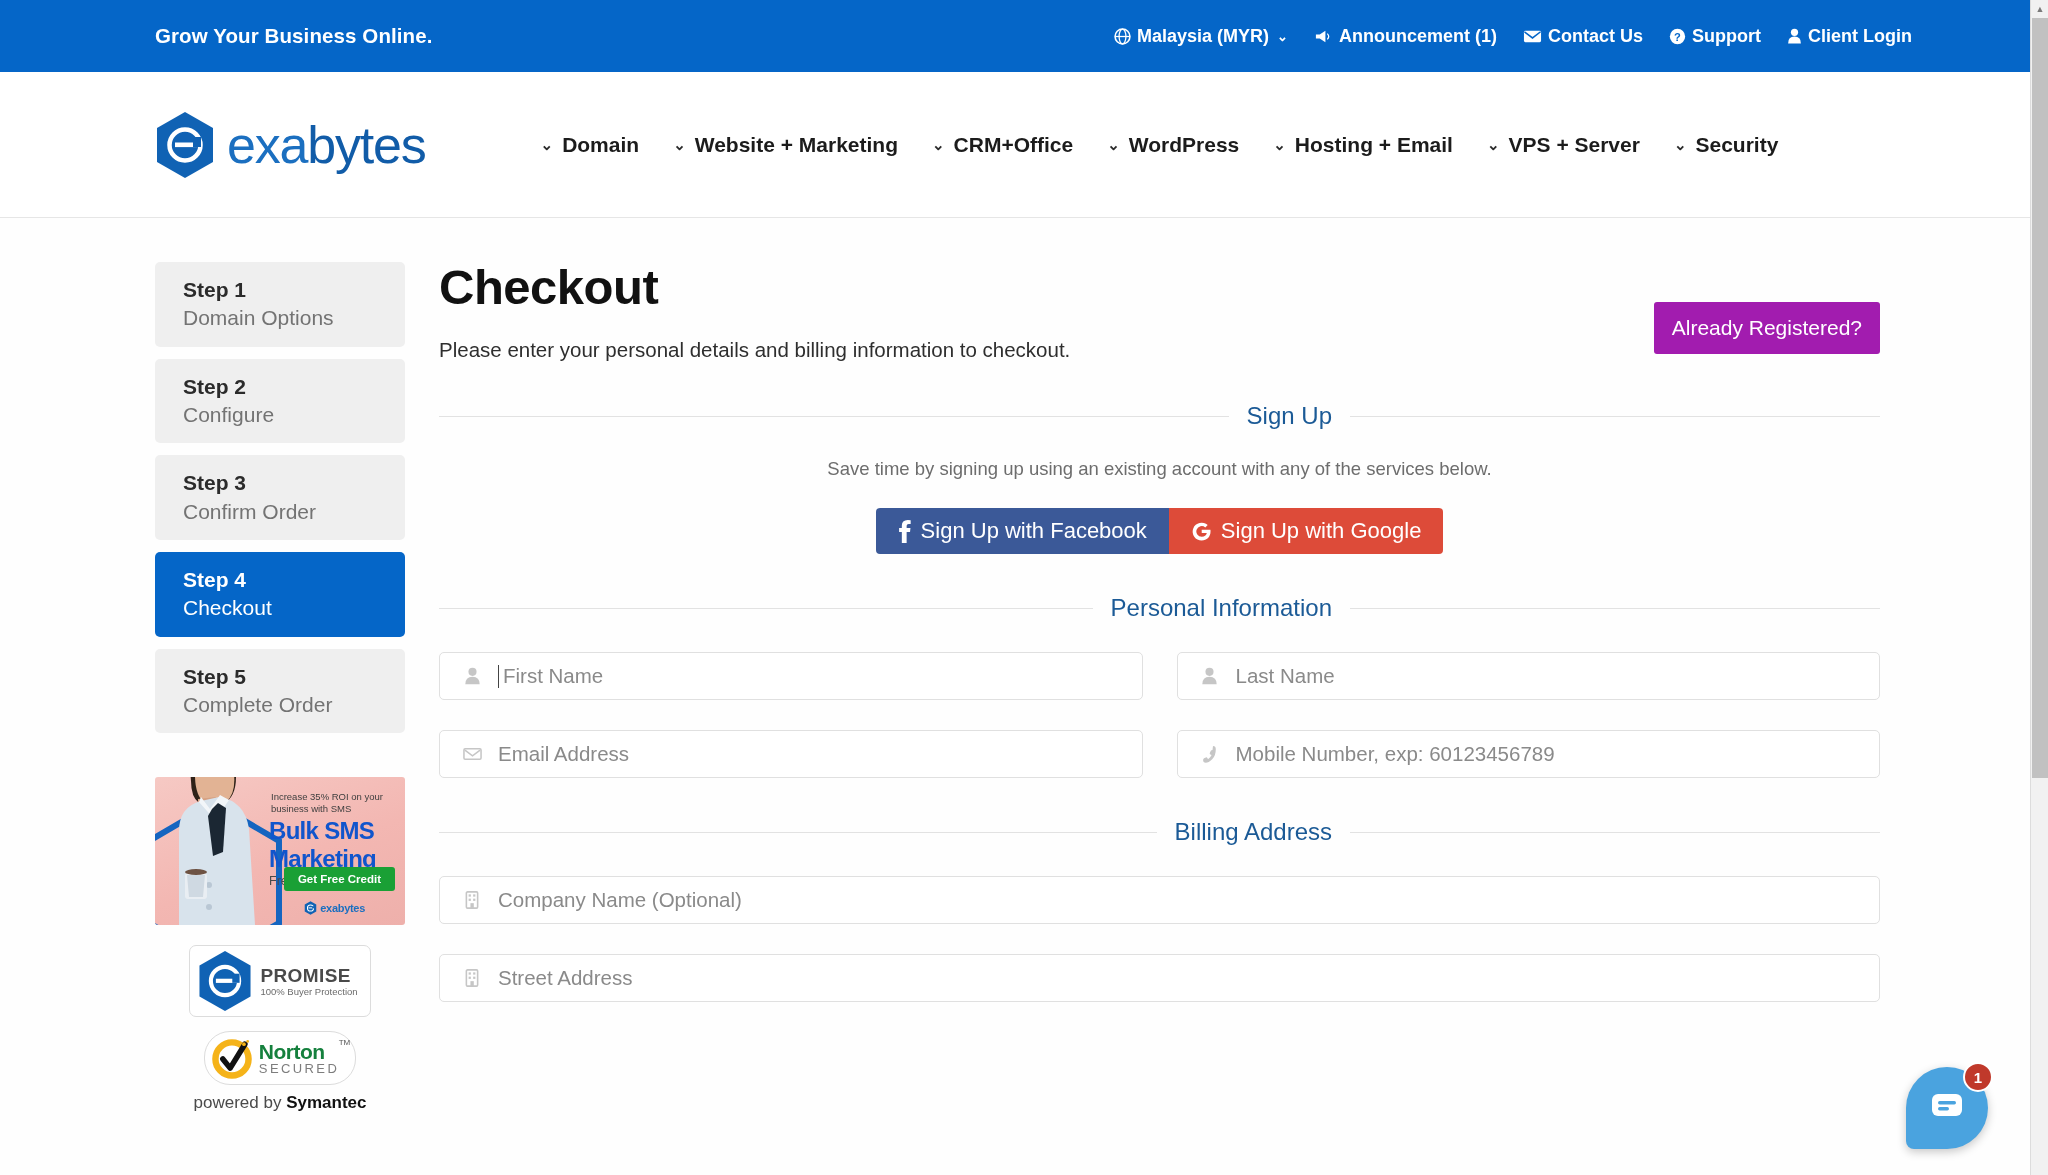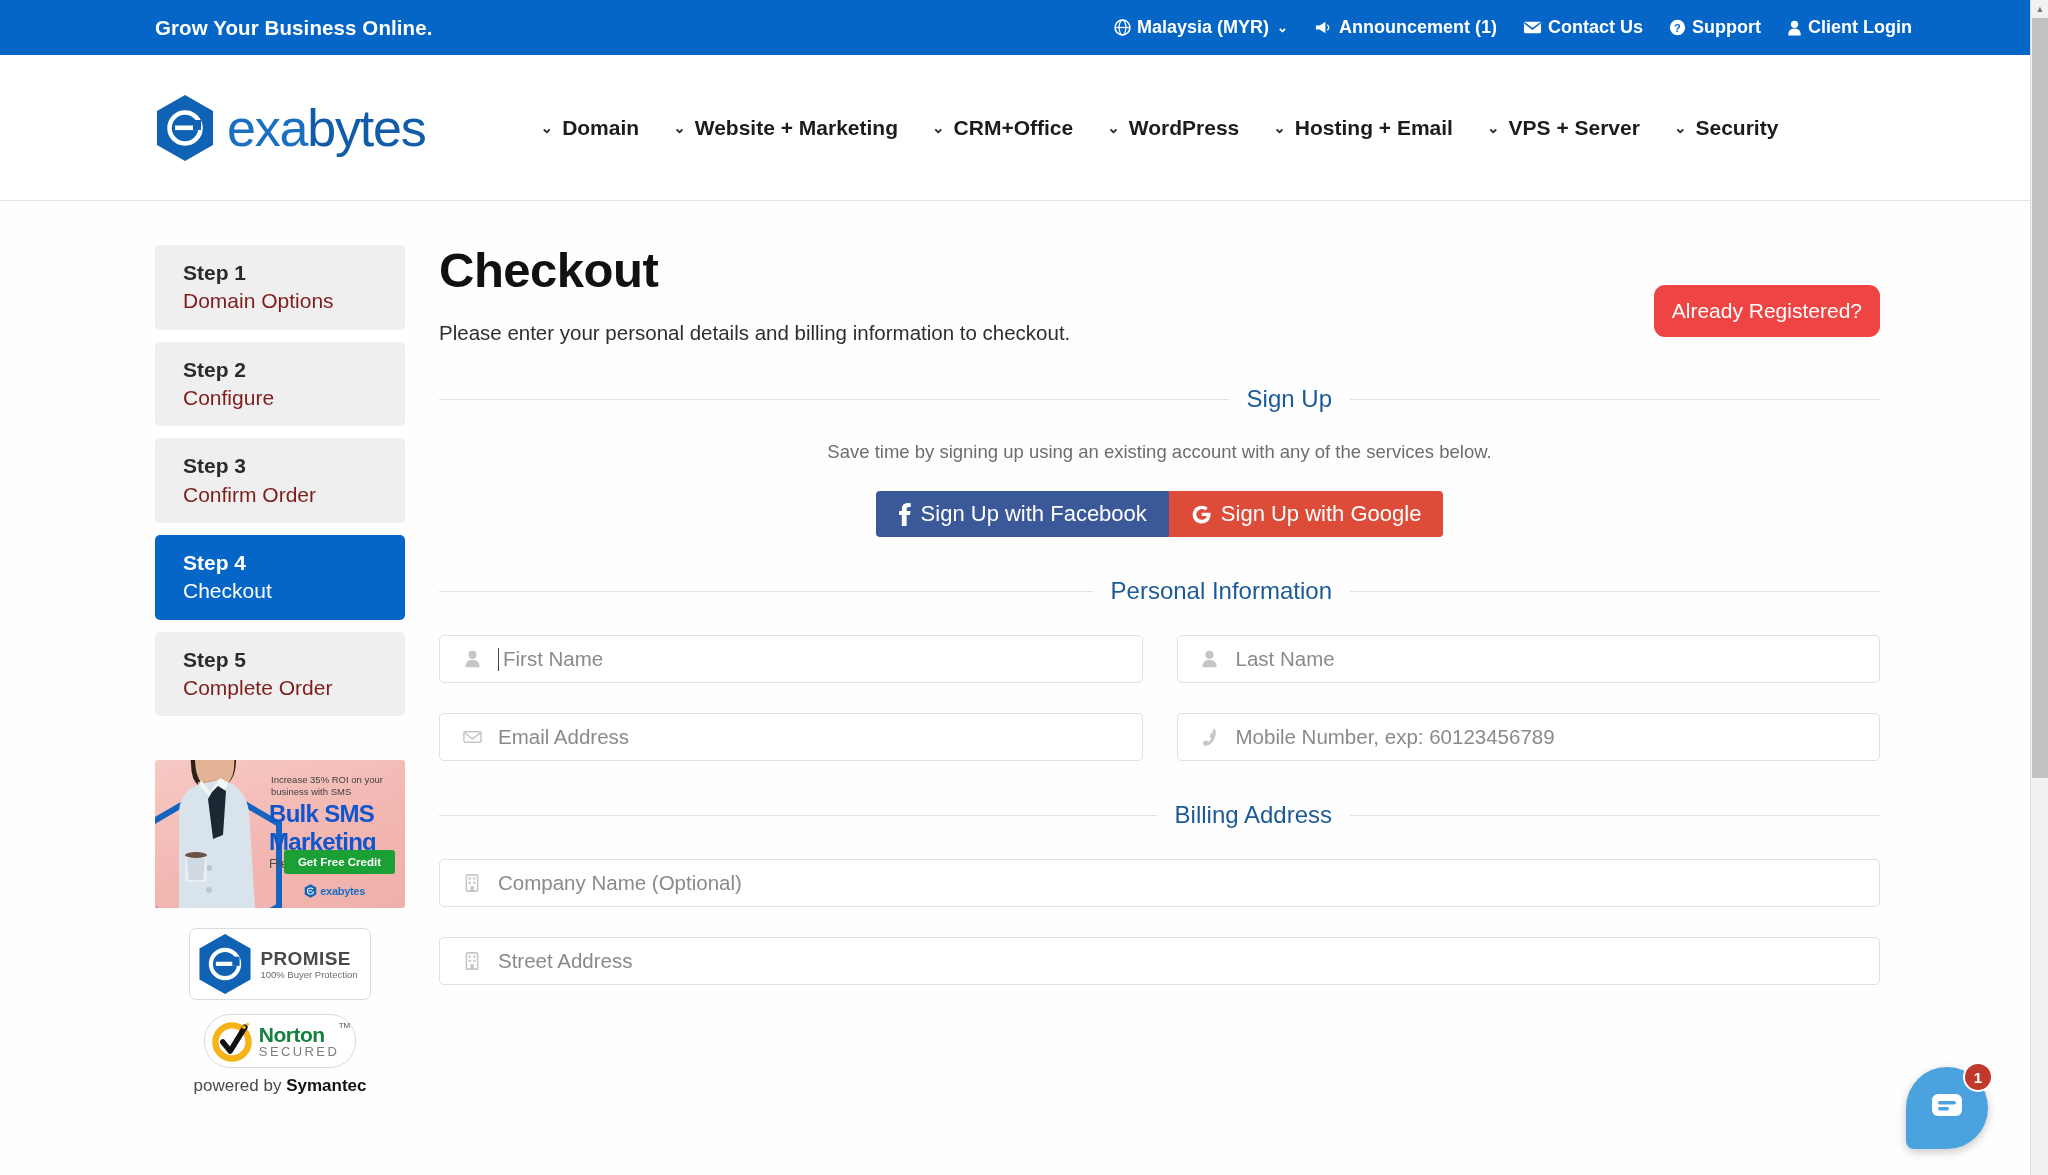--- a/index.html
+++ b/index.html
@@ -18,21 +18,21 @@
   .viewport {
     position: absolute;
     left: 0; top: 0;
     width: 2030px; height: 1175px;
     overflow: hidden;
     background: #fefefe;
   }
 
   
   .topbar {
-    height: 55px;
+    height: 72px;
     background: #0566c8;
     display: flex;
     align-items: center;
     color: #ffffff;
     font-size: 19px;
   }
   .topbar-tagline {
     margin-left: 155px;
     font-weight: bold;
     font-size: 20.5px;
@@ -121,21 +121,21 @@
     cursor: pointer;
   }
   .step .num {
     font-size: 21px;
     font-weight: bold;
     color: #2b2b2b;
     line-height: 1.35;
   }
   .step .lbl {
     font-size: 21px;
-    color: #7f1d1d;
+    color: #737373;
     line-height: 1.35;
   }
   .step.active { background: #0566c8; }
   .step.active .num, .step.active .lbl { color: #ffffff; }
 
   
   .ad {
     margin-top: 44px;
     width: 250px; height: 148px;
     border-radius: 3px;
@@ -212,24 +212,24 @@
     font-weight: bold;
     color: #111111;
     letter-spacing: -.5px;
     line-height: 1.05;
   }
   .intro-row { display: flex; align-items: flex-start; margin-top: 25px; }
   .intro-text { font-size: 20.5px; color: #2e2e2e; }
   .already-btn {
     margin-left: auto;
     margin-top: -36px;
-    background: #ef4444;
+    background: #a21caf;
     color: #ffffff;
     border: none;
-    border-radius: 11px;
+    border-radius: 3px;
     padding: 14px 18px;
     font-size: 21px;
     font-family: "Liberation Sans", sans-serif;
     cursor: pointer;
     white-space: nowrap;
     text-align: right;
   }
 
   
   .legend {

